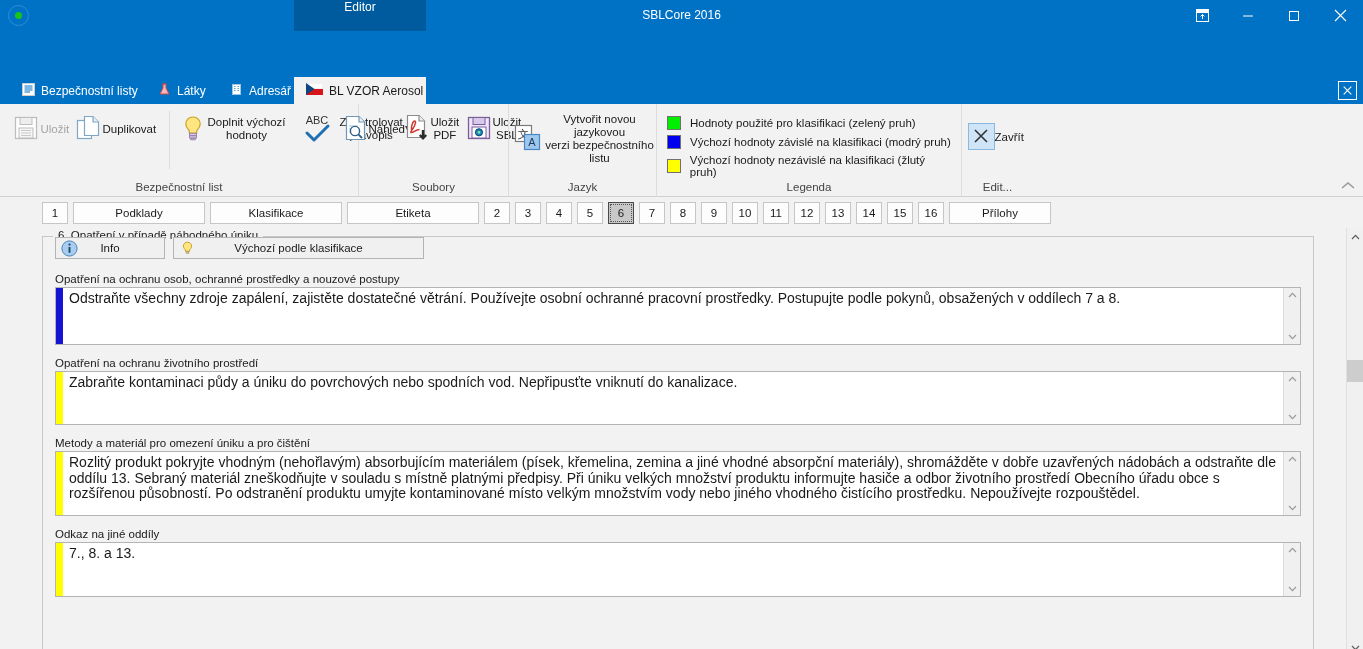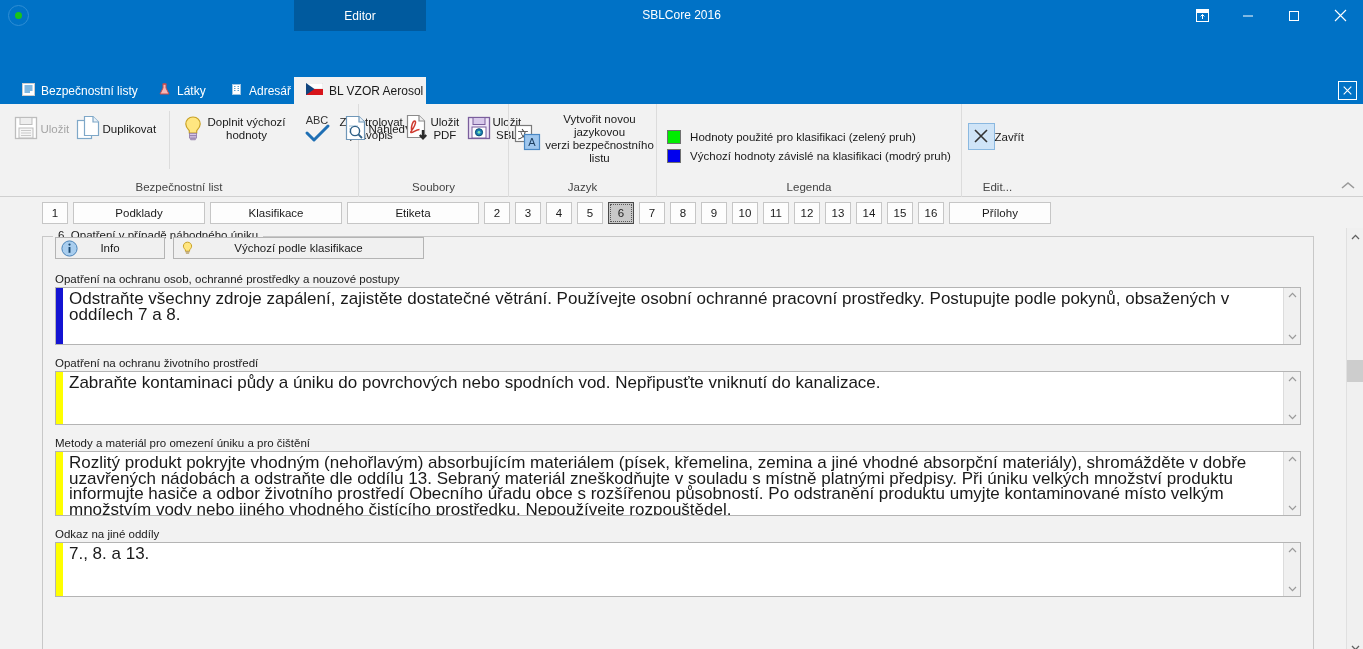--- a/index.html
+++ b/index.html
@@ -42,21 +42,21 @@
     border-radius: 50%;
     background: #19c419;
   }
   .editor-tab {
     position: absolute;
     left: 294px; top: 0;
     width: 132px; height: 31px;
     background: #005a9e;
     color: #ffffff;
     font-size: 12px;
-    display: flex; align-items: center; justify-content: center;
+    display: flex; align-items: flex-start; justify-content: center;
   }
   .window-title {
     position: absolute;
     left: 0; right: 0; top: 0;
     height: 31px;
     line-height: 31px;
     text-align: center;
     color: #ffffff;
     font-size: 12px;
     pointer-events: none;
@@ -268,21 +268,21 @@
     position: relative;
     display: flex;
     background: #ffffff;
     border: 1px solid #b4b4b4;
     margin-bottom: 12px;
   }
   .ta-strip { width: 7px; flex: none; }
   .ta-text {
     flex: 1;
     padding: 3px 5px 3px 6px;
-    font-size: 17px;
+    font-size: 14px;
     line-height: 15.5px;
     color: #1a1a1a;
     white-space: pre-wrap;
     overflow: hidden;
   }
   .ta-sb {
     width: 17px;
     flex: none;
     background: #f0f0f0;
     border-left: 1px solid #dcdcdc;
@@ -557,20 +557,24 @@
     <div class="rib-group" style="width:305px;">
       <div class="legend">
         <div class="leg-row">
           <span class="leg-sw" style="background:#00ee00;"></span>
           <span class="leg-tx">Hodnoty použité pro klasifikaci (zelený pruh)</span>
         </div>
         <div class="leg-row">
           <span class="leg-sw" style="background:#0000ee;"></span>
           <span class="leg-tx">Výchozí hodnoty závislé na klasifikaci (modrý pruh)</span>
         </div>
+        <div class="leg-row">
+          <span class="leg-sw" style="background:#ffff00;"></span>
+          <span class="leg-tx">Výchozí hodnoty nezávislé na klasifikaci (žlutý pruh)</span>
+        </div>
       </div>
       <div class="rib-label">Legenda</div>
     </div>
 
     <div class="rib-group" style="width:72px;">
       <div class="rib-items" style="justify-content:center;padding-top:8px;">
         <div class="rib-btn" style="width:60px;">
           <span class="rib-ico">
             <span class="close-box">
               <svg width="16" height="16" viewBox="0 0 16 16">

